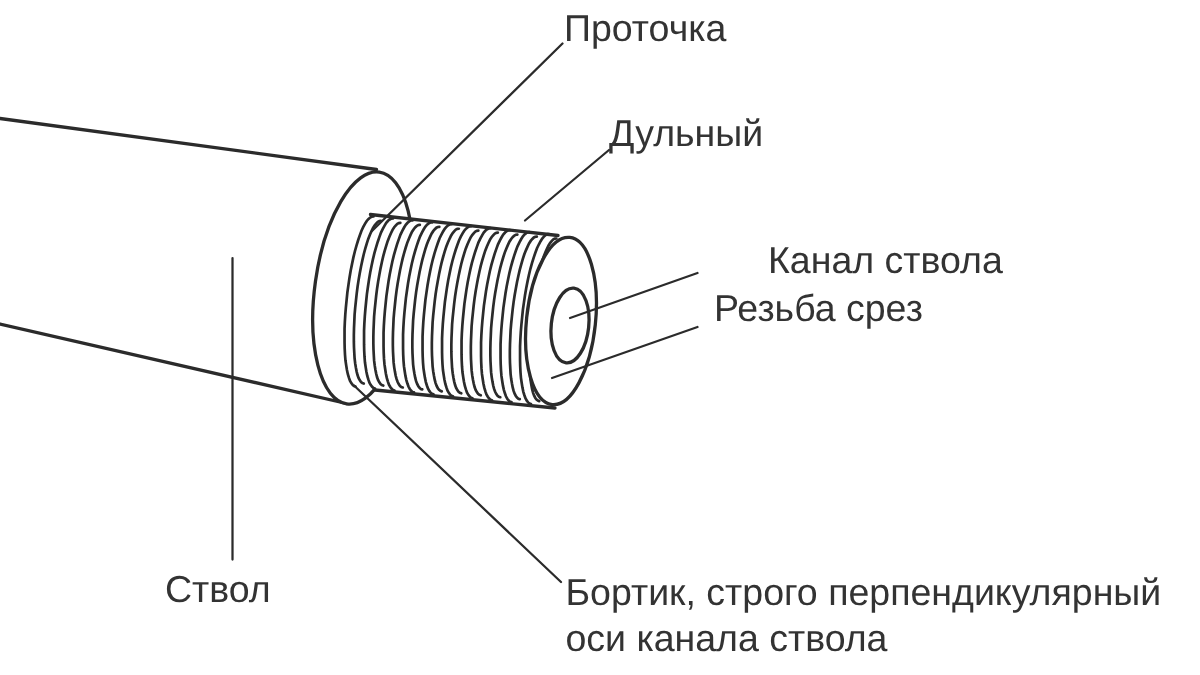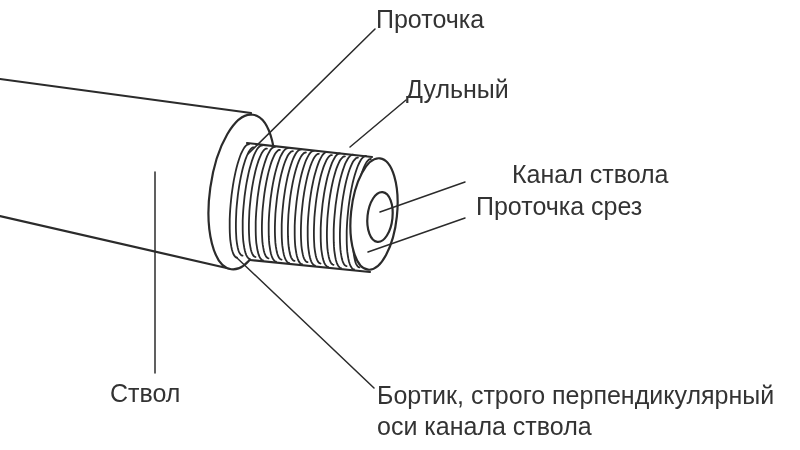--- a/index.html
+++ b/index.html
@@ -78,21 +78,21 @@
       <line x1="155" y1="172" x2="155" y2="373" stroke="#2b2b2b" stroke-width="1.5" stroke-linecap="round"></line>
       <line x1="236" y1="257" x2="374" y2="388" stroke="#2b2b2b" stroke-width="1.5" stroke-linecap="round"></line>
     </svg>
 
   <div class="label label-protochka">Проточка</div>
 
   <div class="label label-rezba">Дульный</div>
 
   <div class="label label-kanal">Канал ствола</div>
 
-  <div class="label label-dulny">Проточка срез</div>
+  <div class="label label-dulny">Резьба срез</div>
 
   <div class="label label-bortik">
     <div>Бортик, строго перпендикулярный</div>
     <div>оси канала ствола</div>
   </div>
 
   <div class="label label-stvol">Ствол</div>
 
 </div>
 

